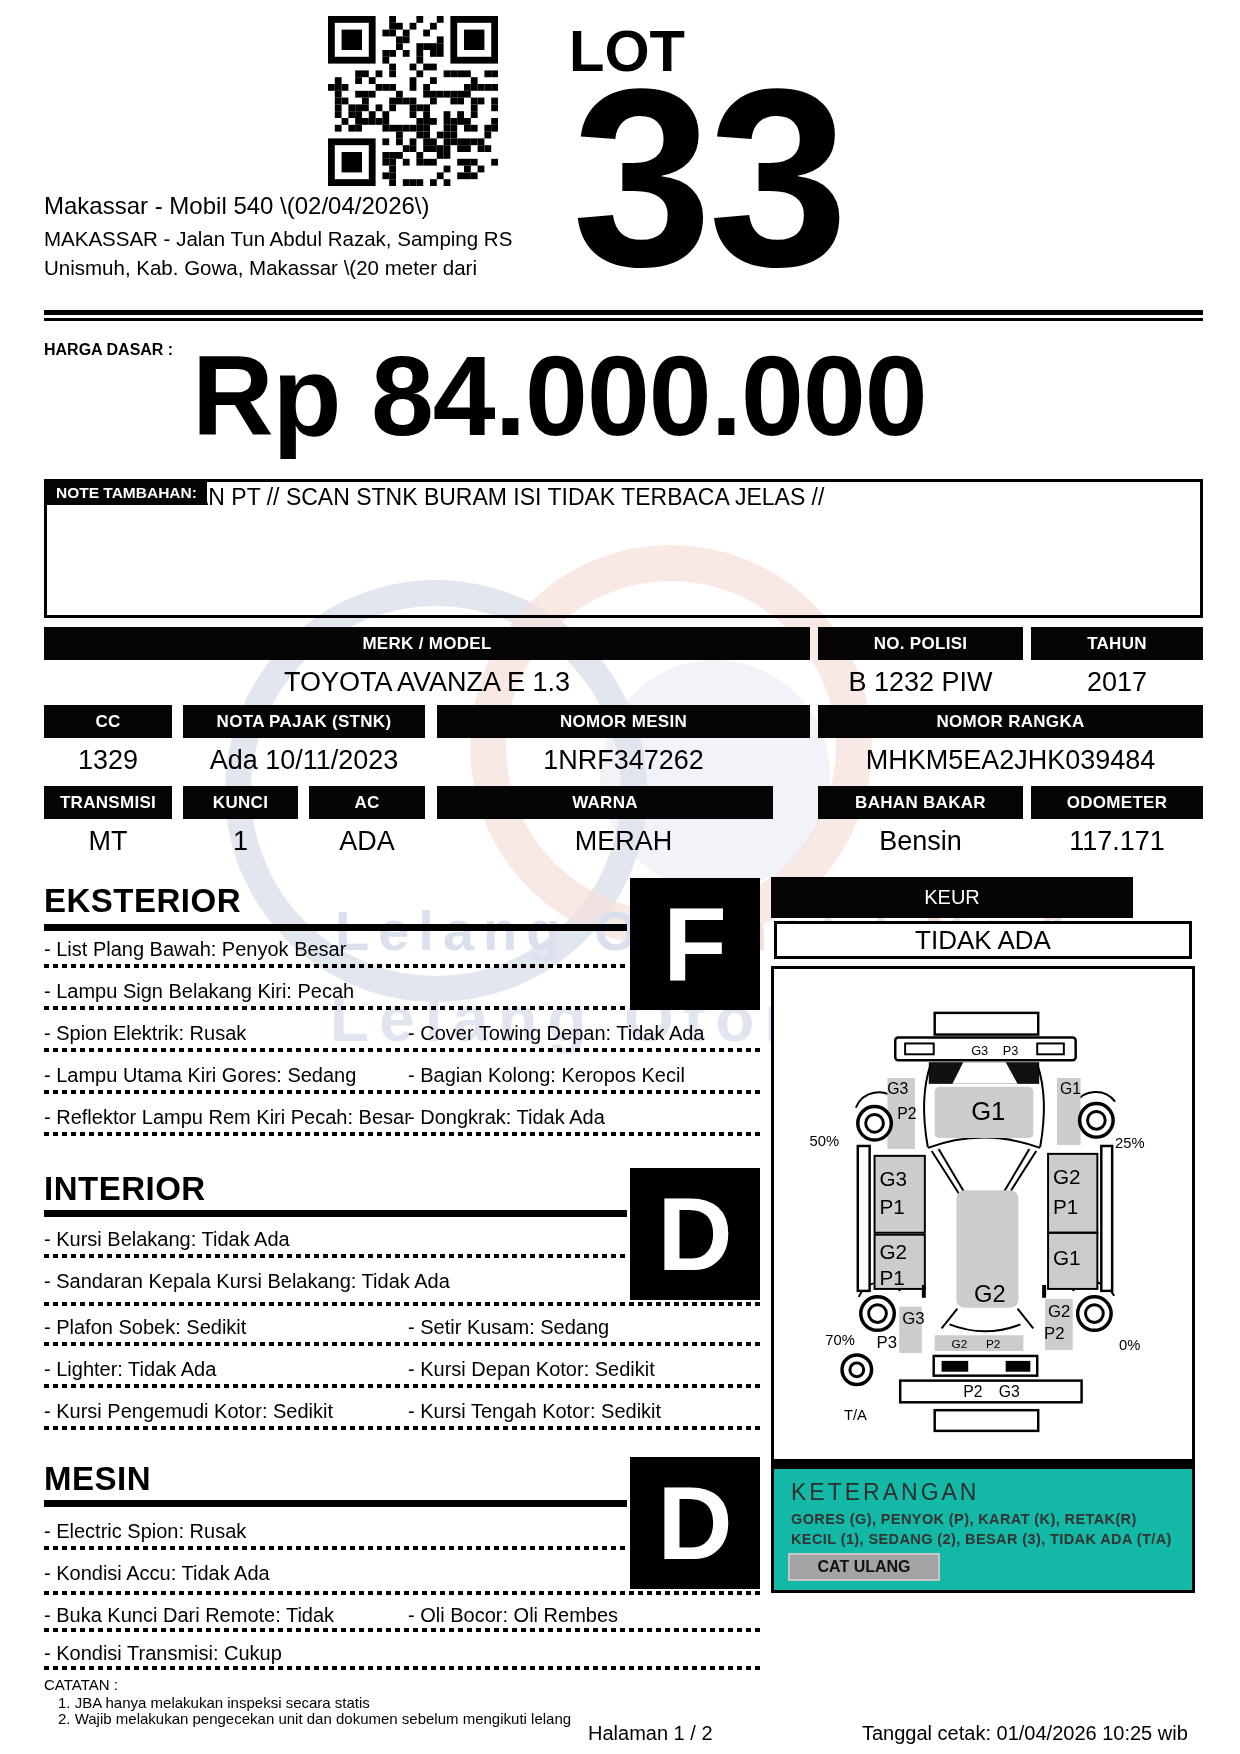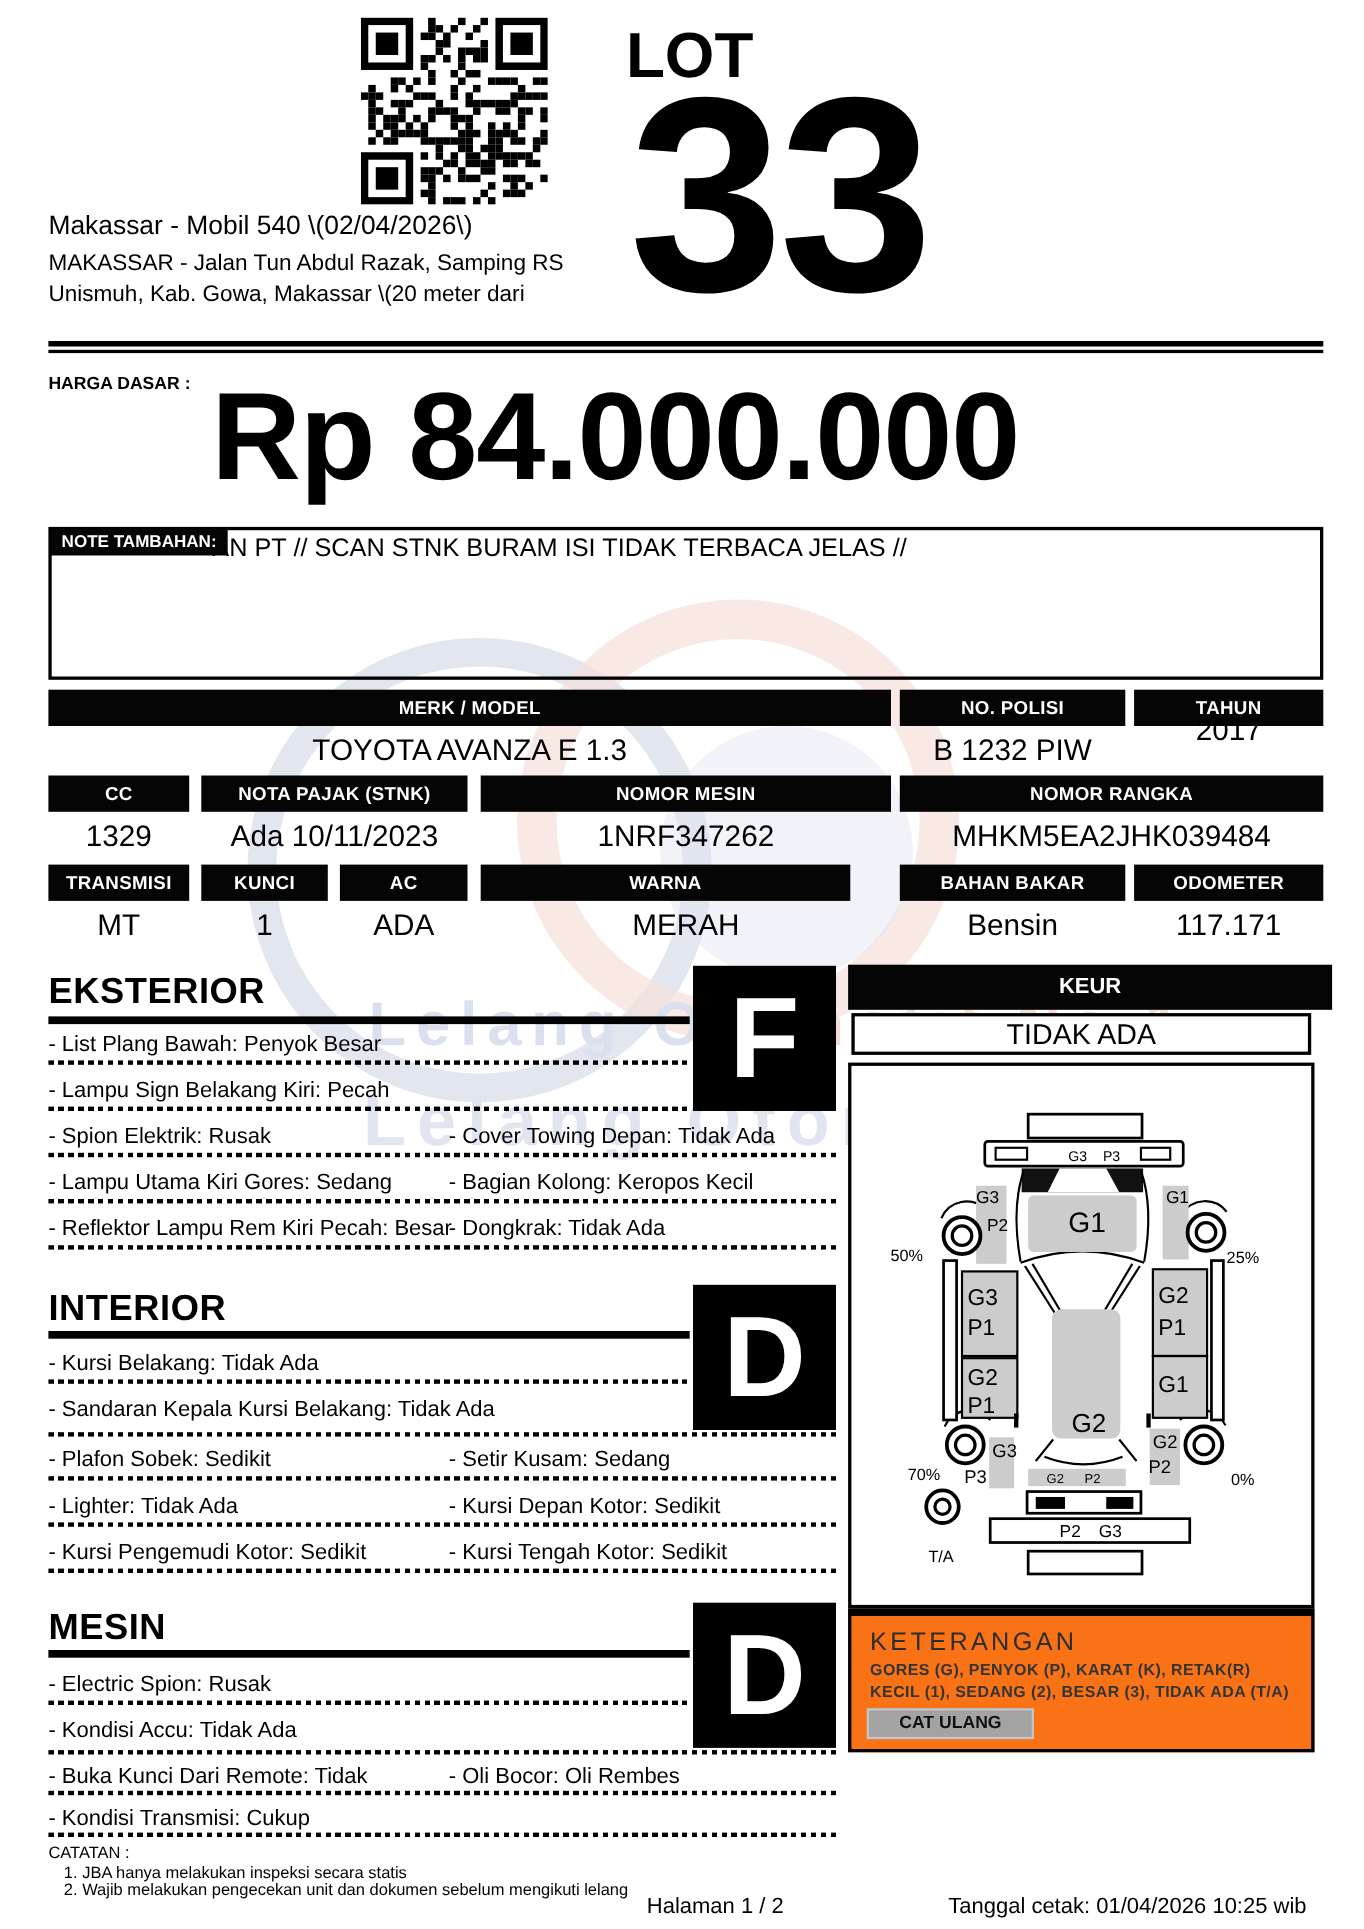--- a/index.html
+++ b/index.html
@@ -26,24 +26,24 @@
   
   .bar{position:absolute;height:33px;background:#050505;color:#fff;display:flex;align-items:center;justify-content:center;font-weight:700;font-size:17px;letter-spacing:.3px;z-index:2;white-space:nowrap;}
   .val{position:absolute;height:40px;display:flex;align-items:center;justify-content:center;font-size:27px;z-index:2;white-space:nowrap;}
   
   .sec-title{position:absolute;font-size:33px;font-weight:900;letter-spacing:.5px;line-height:1;z-index:2;}
   .sec-rule{position:absolute;height:7px;background:#000;z-index:2;}
   .item{position:absolute;font-size:20px;white-space:nowrap;z-index:2;}
   .dot{position:absolute;height:4px;z-index:2;background-image:repeating-linear-gradient(90deg,#000 0,#000 5px,transparent 5px,transparent 9px);}
   .grade{position:absolute;width:130px;height:132px;background:#000;color:#fff;display:flex;align-items:center;justify-content:center;font-size:104px;font-weight:700;z-index:3;}
   
-  .keur-bar{position:absolute;left:771px;top:877px;width:440px;height:41px;background:#050505;color:#fff;display:flex;align-items:center;justify-content:center;font-weight:700;font-size:20px;z-index:2;}
+  .keur-bar{position:absolute;left:771px;top:877px;width:362px;height:41px;background:#050505;color:#fff;display:flex;align-items:center;justify-content:center;font-weight:400;font-size:20px;z-index:2;}
   .keur-value{position:absolute;left:774px;top:921px;width:412px;height:32px;border:3px solid #000;display:flex;align-items:center;justify-content:center;font-size:26px;z-index:2;background:#fff;}
   .diagram-box{position:absolute;left:771px;top:966px;width:418px;height:490px;border:3px solid #000;background:#fff;z-index:2;}
-  .ket-box{position:absolute;left:771px;top:1462px;width:418px;height:121px;border:3px solid #000;border-top:7px solid #000;background:#f97316;z-index:2;text-decoration:underline;}
+  .ket-box{position:absolute;left:771px;top:1462px;width:418px;height:121px;border:3px solid #000;border-top:7px solid #000;background:#14b8a6;z-index:2;text-decoration:underline;}
   .ket-title{position:absolute;left:17px;top:10px;font-size:23px;letter-spacing:3px;color:#2d2d2d;}
   .ket-line{position:absolute;left:17px;font-size:14.5px;font-weight:700;color:#333;letter-spacing:.4px;white-space:nowrap;}
   .ket-badge{position:absolute;left:14px;top:84px;width:148px;height:24px;background:#a3a3a3;border:2px solid #c6c6c6;display:flex;align-items:center;justify-content:center;font-size:16px;font-weight:700;color:#111;}
   
   .catatan{position:absolute;font-size:15px;z-index:2;white-space:nowrap;}
   .footer-text{position:absolute;font-size:20px;z-index:2;white-space:nowrap;}
   svg text{font-family:"Liberation Sans","DejaVu Sans",sans-serif;}
 </style>
 </head>
 <body>
@@ -283,21 +283,21 @@
 
   <div class="abs note-box" style="left:44px;top:479px;width:1153px;height:133px;"></div>
   <div class="abs note-text" style="left:193px;top:484px;">AN PT // SCAN STNK BURAM ISI TIDAK TERBACA JELAS //</div>
   <div class="abs note-label" style="left:46px;top:481px;">NOTE TAMBAHAN:</div>
 
   <div class="bar" style="left:44px;top:627px;width:766px;">MERK / MODEL</div>
   <div class="bar" style="left:818px;top:627px;width:205px;">NO. POLISI</div>
   <div class="bar" style="left:1031px;top:627px;width:172px;">TAHUN</div>
   <div class="val" style="left:44px;top:662px;width:766px;">TOYOTA AVANZA E 1.3</div>
   <div class="val" style="left:818px;top:662px;width:205px;">B 1232 PIW</div>
-  <div class="val" style="left:1031px;top:644px;width:172px;text-align:center;">2017</div>
+  <div class="val" style="left:1031px;top:662px;width:172px;text-align:center;">2017</div>
 
   <div class="bar" style="left:44px;top:705px;width:128px;">CC</div>
   <div class="bar" style="left:183px;top:705px;width:242px;">NOTA PAJAK (STNK)</div>
   <div class="bar" style="left:437px;top:705px;width:373px;">NOMOR MESIN</div>
   <div class="bar" style="left:818px;top:705px;width:385px;">NOMOR RANGKA</div>
   <div class="val" style="left:44px;top:740px;width:128px;">1329</div>
   <div class="val" style="left:183px;top:740px;width:242px;">Ada 10/11/2023</div>
   <div class="val" style="left:437px;top:740px;width:373px;">1NRF347262</div>
   <div class="val" style="left:818px;top:740px;width:385px;">MHKM5EA2JHK039484</div>
 

